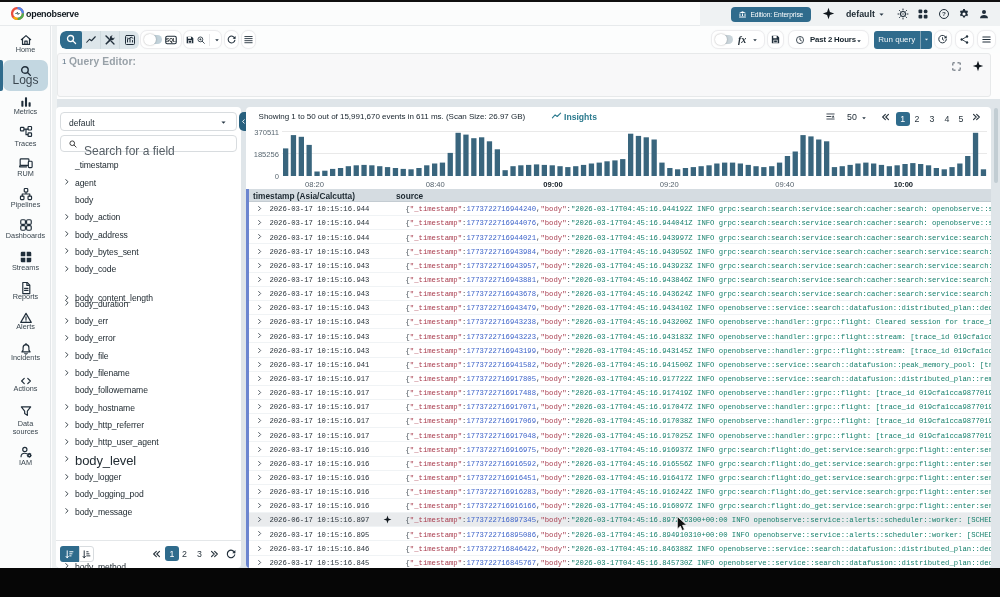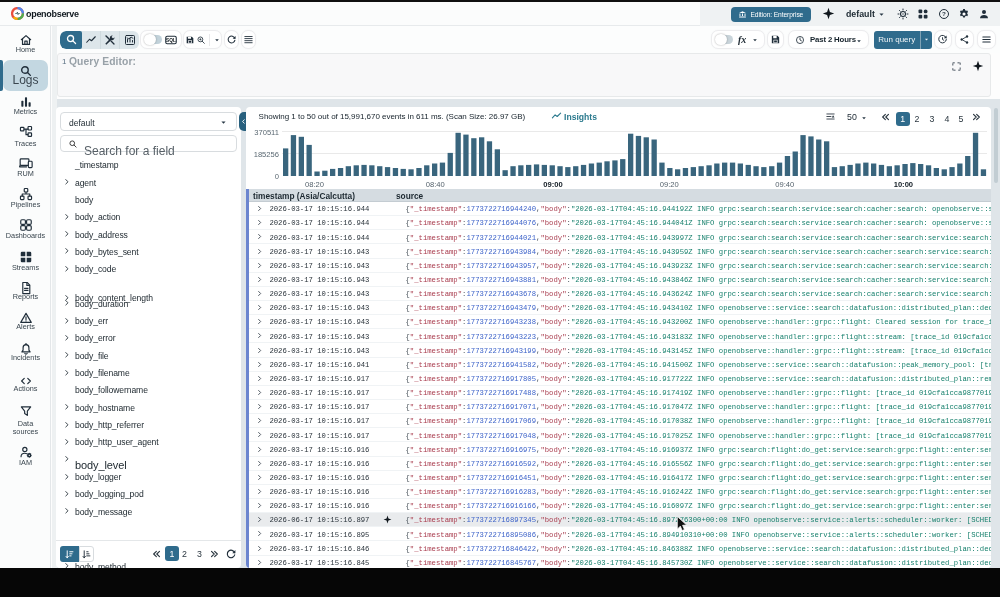--- a/index.html
+++ b/index.html
@@ -415,21 +415,21 @@
       <div style="position:absolute;left:0;top:326.3px;width:100%;height:17.3px;">
         <span style="position:absolute;left:7px;top:4.5px;line-height:0"><svg width="7.5" height="7.5" viewBox="0 0 24 24">
             <path fill="none" stroke="#2a343c" stroke-width="3" stroke-linecap="round" stroke-linejoin="round" d="M9 5 L16 12 L9 19"></path>
           </svg></span>
         <span style="position:absolute;left:19px;top:4px;font-size:8.6px;color:#222c33;letter-spacing:-0.1px">body_http_user_agent</span>
       </div>
       <div style="position:absolute;left:0;top:343.6px;width:100%;height:17.3px;">
         <span style="position:absolute;left:7px;top:4.5px;line-height:0"><svg width="7.5" height="7.5" viewBox="0 0 24 24">
             <path fill="none" stroke="#2a343c" stroke-width="3" stroke-linecap="round" stroke-linejoin="round" d="M9 5 L16 12 L9 19"></path>
           </svg></span>
-        <span style="position:absolute;left:19px;top:8px;font-size:11px;color:#222c33;letter-spacing:-0.1px">body_level</span>
+        <span style="position:absolute;left:19px;top:2px;font-size:13px;color:#222c33;letter-spacing:-0.1px">body_level</span>
       </div>
       <div style="position:absolute;left:0;top:361.0px;width:100%;height:17.3px;">
         <span style="position:absolute;left:7px;top:4.5px;line-height:0"><svg width="7.5" height="7.5" viewBox="0 0 24 24">
             <path fill="none" stroke="#2a343c" stroke-width="3" stroke-linecap="round" stroke-linejoin="round" d="M9 5 L16 12 L9 19"></path>
           </svg></span>
         <span style="position:absolute;left:19px;top:4px;font-size:8.6px;color:#222c33;letter-spacing:-0.1px">body_logger</span>
       </div>
       <div style="position:absolute;left:0;top:378.3px;width:100%;height:17.3px;">
         <span style="position:absolute;left:7px;top:4.5px;line-height:0"><svg width="7.5" height="7.5" viewBox="0 0 24 24">
             <path fill="none" stroke="#2a343c" stroke-width="3" stroke-linecap="round" stroke-linejoin="round" d="M9 5 L16 12 L9 19"></path>

